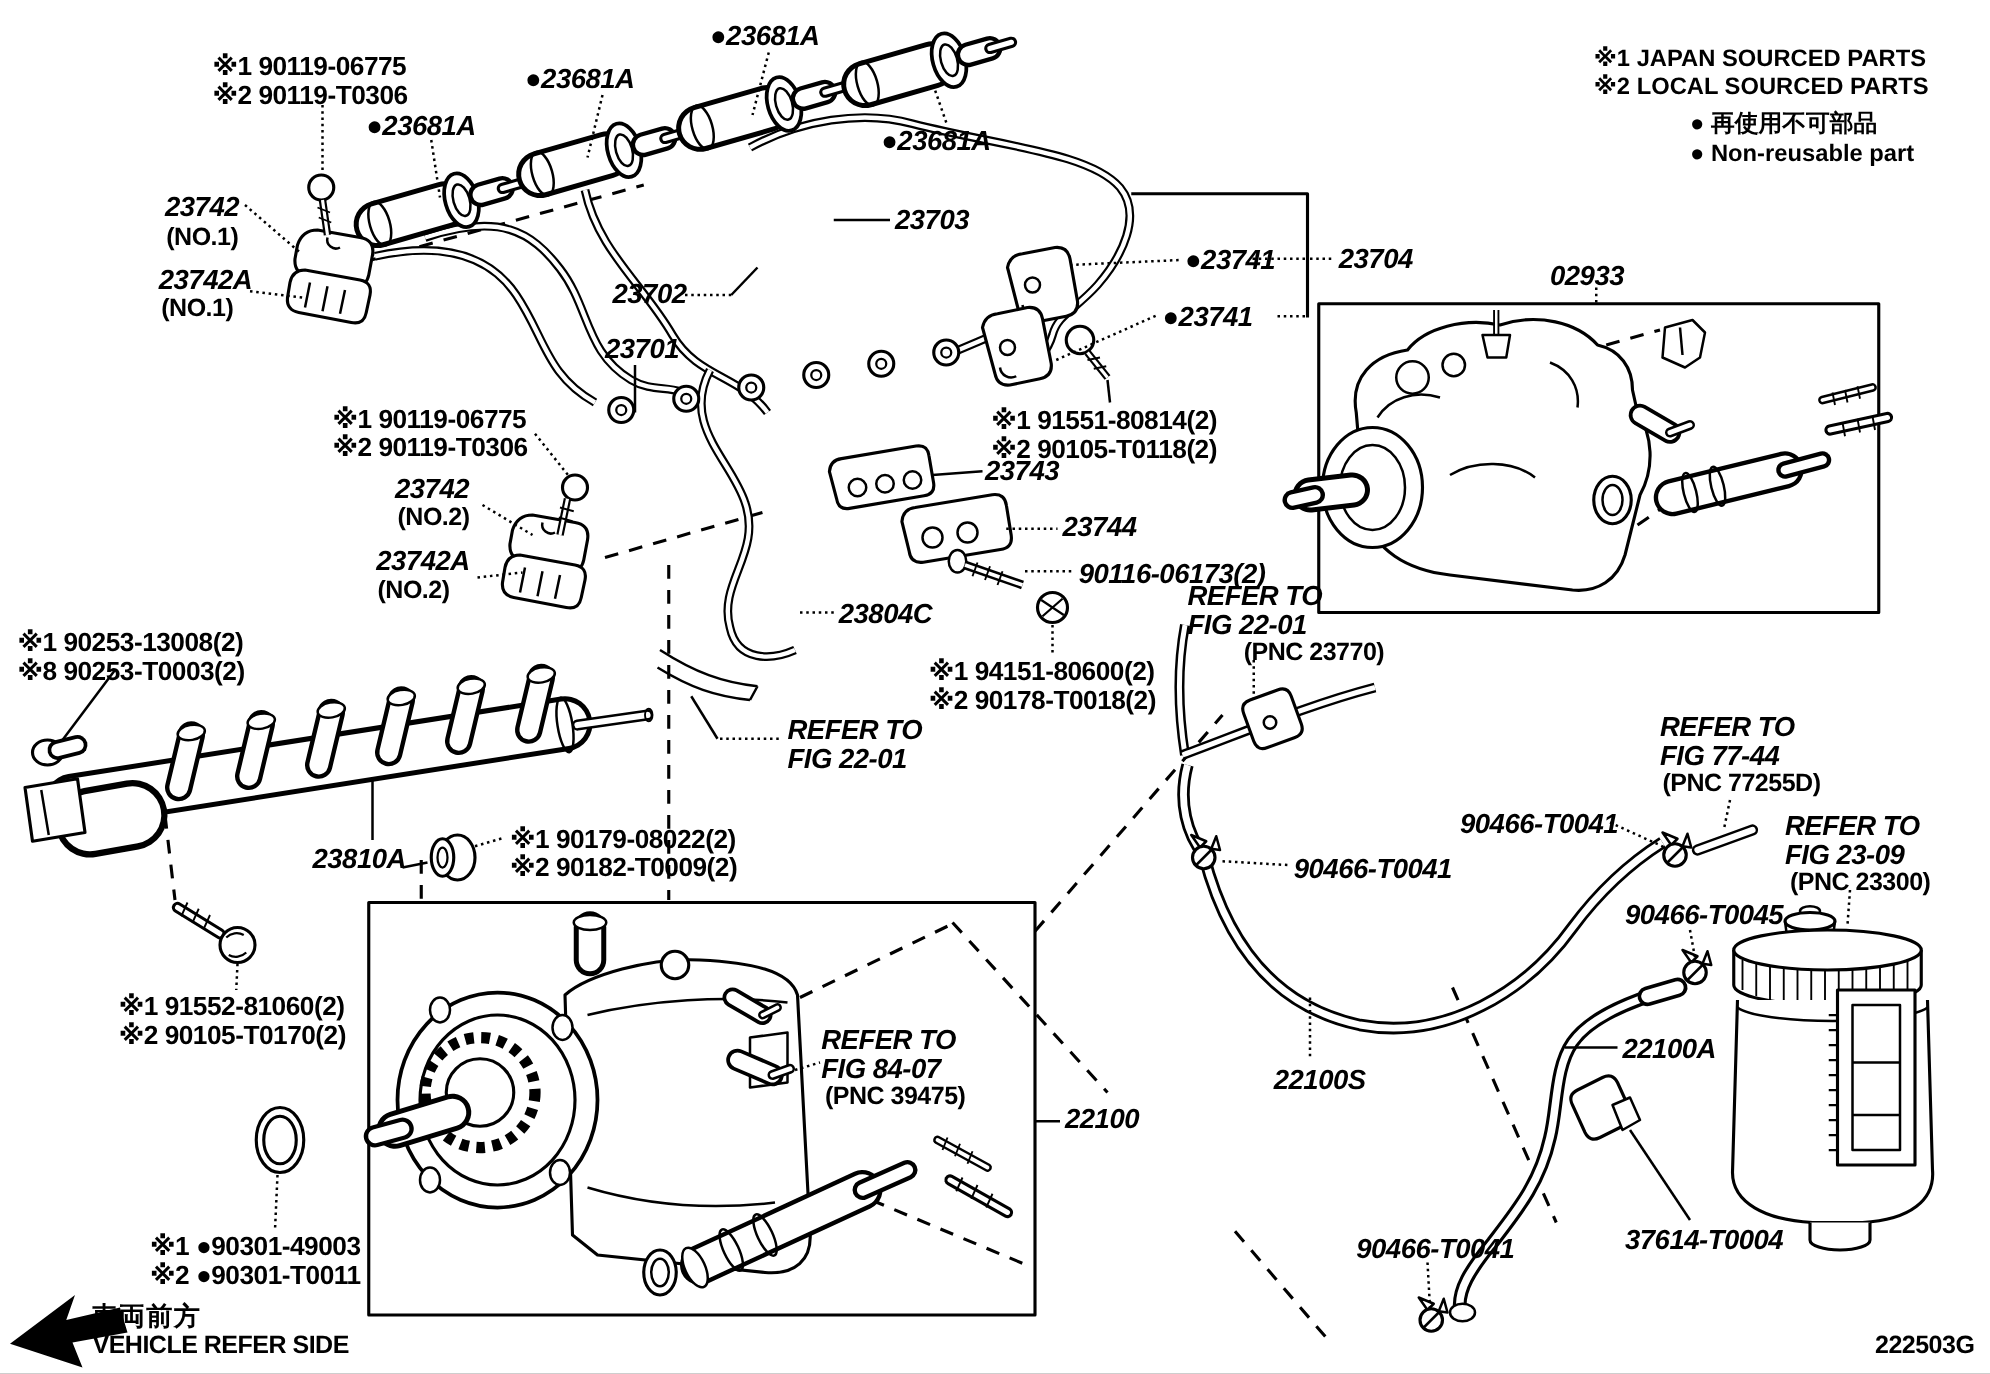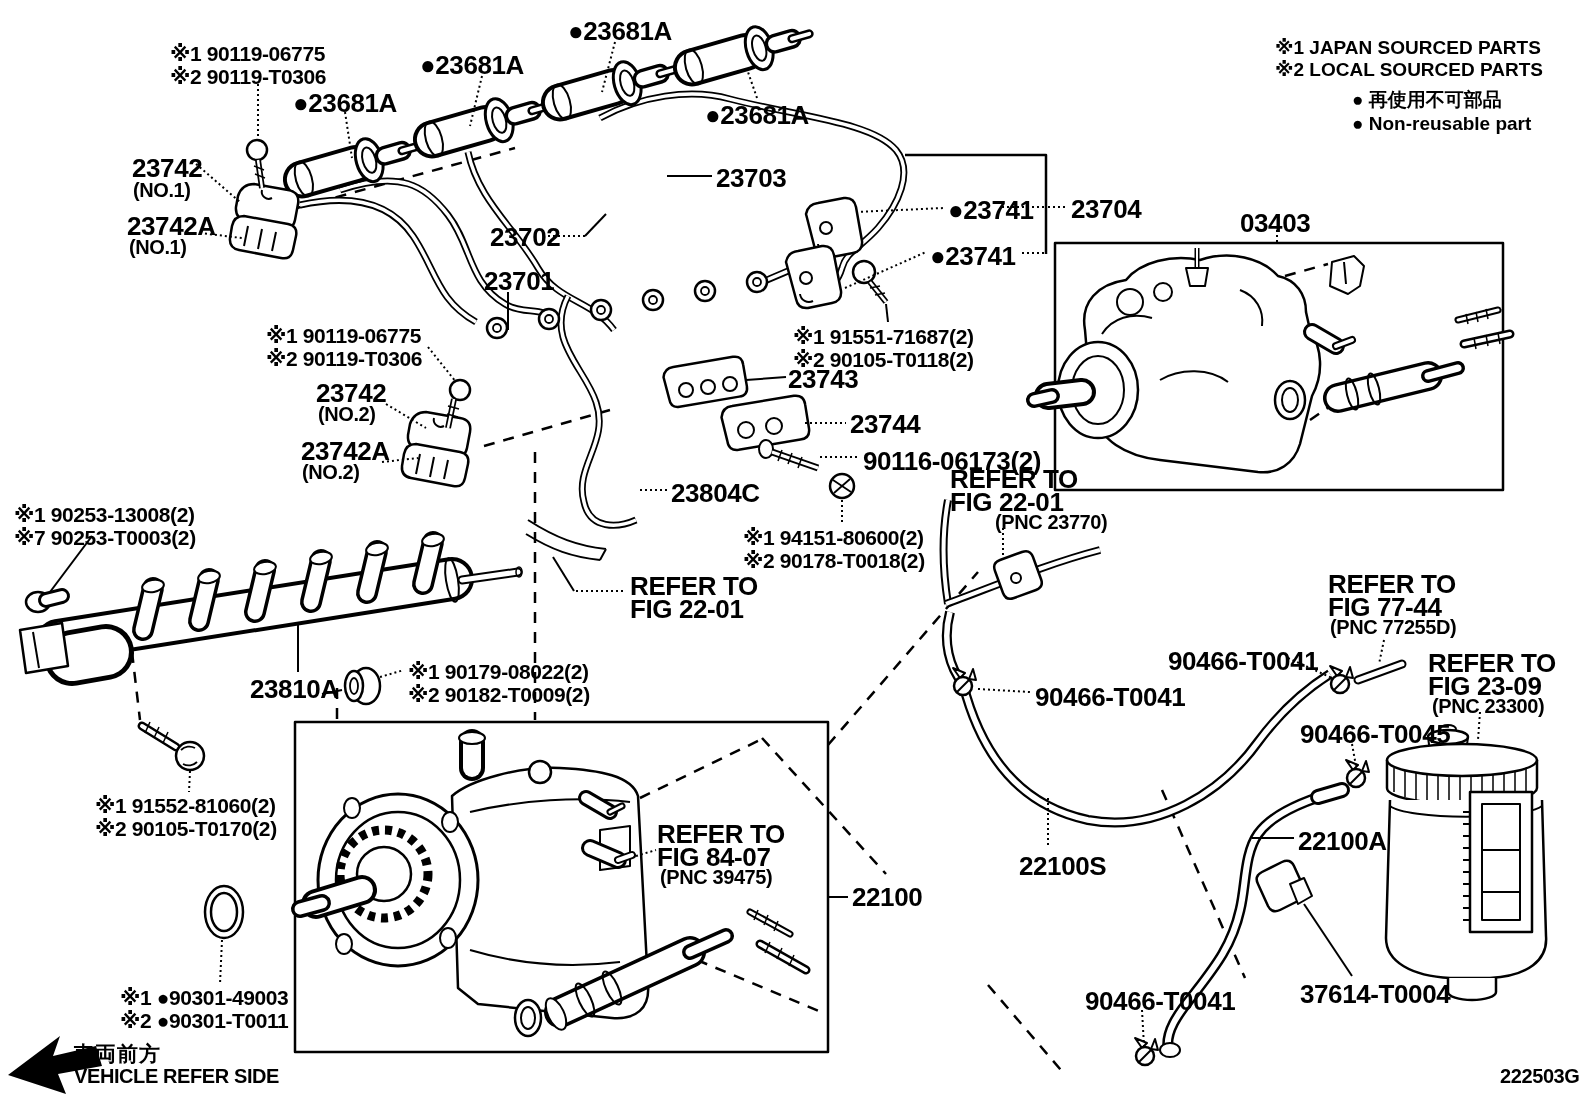--- a/index.html
+++ b/index.html
@@ -5,21 +5,21 @@
   html,body{margin:0;padding:0;background:#888;}
   #stage{
     position:relative;width:1592px;height:1099px;background:#ffffff;
     overflow:hidden;font-family:"Liberation Sans","DejaVu Sans",sans-serif;color:#000;
   }
   #art{position:absolute;left:0;top:0;}
   .lbl{
     position:absolute;white-space:nowrap;font-weight:bold;color:#000;
     letter-spacing:-0.4px;line-height:1;
   }
-  .fs22{font-size:26px;}
+  .fs22{font-size:22px;font-style:italic;}
   .fs21{font-size:21px;}
   .fs20{font-size:20px;}
   .fs19{font-size:19px;font-weight:600;letter-spacing:0;}
   .jp{letter-spacing:1px;}
 </style>
 </head>
 <body>
 
 <div id="stage">
 
@@ -426,37 +426,37 @@
 <div class="lbl fs20" style="left:129px;top:237px">(NO.1)</div>
 <div class="lbl fs22" style="left:490px;top:224px">23702</div>
 <div class="lbl fs22" style="left:716px;top:165px">23703</div>
 <div class="lbl fs22" style="left:484px;top:268px">23701</div>
 <div class="lbl fs21" style="left:266px;top:325px">※1 90119-06775</div>
 <div class="lbl fs21" style="left:266px;top:348px">※2 90119-T0306</div>
 <div class="lbl fs22" style="left:316px;top:380px">23742</div>
 <div class="lbl fs20" style="left:318px;top:404px">(NO.2)</div>
 <div class="lbl fs22" style="left:301px;top:438px">23742A</div>
 <div class="lbl fs20" style="left:302px;top:462px">(NO.2)</div>
-<div class="lbl fs21" style="left:793px;top:326px">※1 91551-71687(2)</div>
+<div class="lbl fs21" style="left:793px;top:326px">※1 91551-80814(2)</div>
 <div class="lbl fs21" style="left:793px;top:349px">※2 90105-T0118(2)</div>
 <div class="lbl fs22" style="left:788px;top:366px">23743</div>
 <div class="lbl fs22" style="left:850px;top:411px">23744</div>
 <div class="lbl fs22" style="left:863px;top:448px">90116-06173(2)</div>
 <div class="lbl fs22" style="left:950px;top:466px">REFER TO</div>
 <div class="lbl fs22" style="left:950px;top:489px">FIG 22-01</div>
 <div class="lbl fs20" style="left:995px;top:512px">(PNC 23770)</div>
 <div class="lbl fs21" style="left:743px;top:527px">※1 94151-80600(2)</div>
 <div class="lbl fs21" style="left:743px;top:550px">※2 90178-T0018(2)</div>
 <div class="lbl fs22" style="left:671px;top:480px">23804C</div>
 <div class="lbl fs22" style="left:948px;top:197px">●23741</div>
 <div class="lbl fs22" style="left:930px;top:243px">●23741</div>
 <div class="lbl fs22" style="left:1071px;top:196px">23704</div>
-<div class="lbl fs22" style="left:1240px;top:210px">03403</div>
+<div class="lbl fs22" style="left:1240px;top:210px">02933</div>
 <div class="lbl fs21" style="left:14px;top:504px">※1 90253-13008(2)</div>
-<div class="lbl fs21" style="left:14px;top:527px">※7 90253-T0003(2)</div>
+<div class="lbl fs21" style="left:14px;top:527px">※8 90253-T0003(2)</div>
 <div class="lbl fs22" style="left:250px;top:676px">23810A</div>
 <div class="lbl fs21" style="left:408px;top:661px">※1 90179-08022(2)</div>
 <div class="lbl fs21" style="left:408px;top:684px">※2 90182-T0009(2)</div>
 <div class="lbl fs22" style="left:630px;top:573px">REFER TO</div>
 <div class="lbl fs22" style="left:630px;top:596px">FIG 22-01</div>
 <div class="lbl fs21" style="left:95px;top:795px">※1 91552-81060(2)</div>
 <div class="lbl fs21" style="left:95px;top:818px">※2 90105-T0170(2)</div>
 <div class="lbl fs22" style="left:657px;top:821px">REFER TO</div>
 <div class="lbl fs22" style="left:657px;top:844px">FIG 84-07</div>
 <div class="lbl fs20" style="left:660px;top:867px">(PNC 39475)</div>

